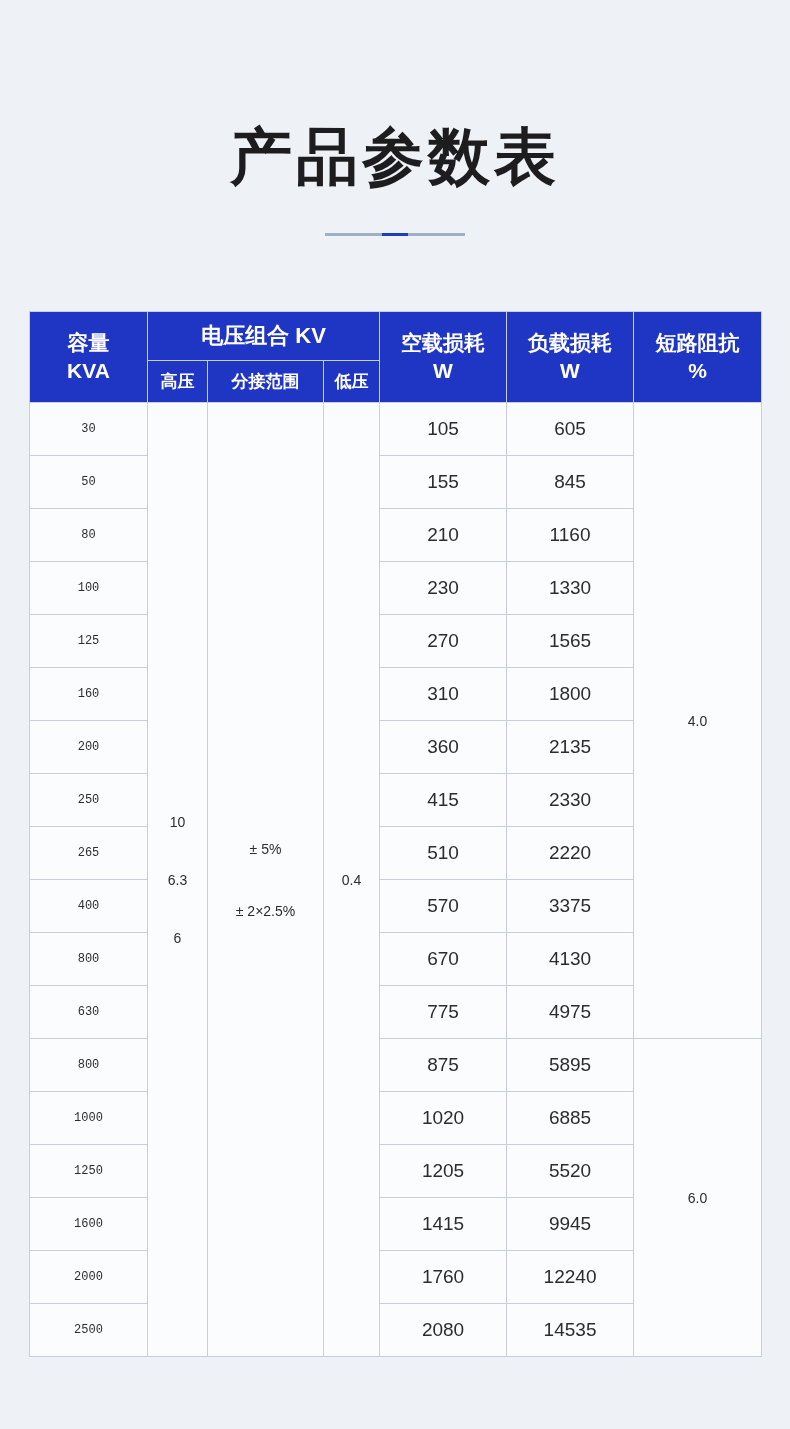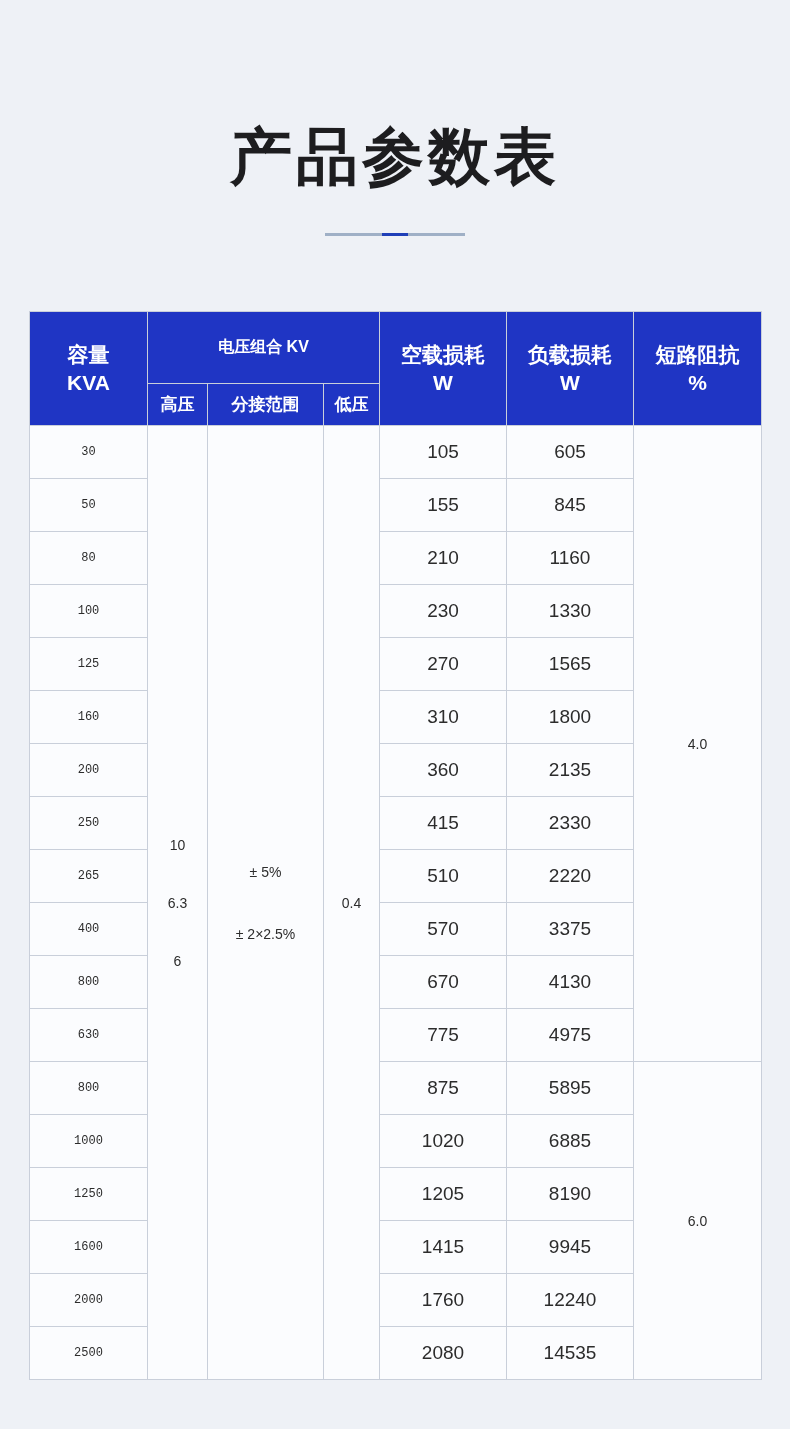--- a/index.html
+++ b/index.html
@@ -102,22 +102,22 @@
     text-align: center;
     vertical-align: middle;
   }
   thead th {
     background: #1f35c4;
     color: #ffffff;
     border-color: #1f35c4;
     font-weight: bold;
   }
   thead th.grp {
-    font-size: 16px;
-    padding: 25px 2px;
+    font-size: 22px;
+    padding: 9px 2px;
   }
   thead th.main {
     font-size: 21px;
     line-height: 28px;
     padding: 6px 2px;
   }
   thead th.sub {
     font-size: 17px;
     padding: 9px 2px;
   }
@@ -261,21 +261,21 @@
             <td class="span-cell" rowspan="6">6.0</td>
           </tr>
           <tr>
             <td class="cap">1000</td>
             <td>1020</td>
             <td>6885</td>
           </tr>
           <tr>
             <td class="cap">1250</td>
             <td>1205</td>
-            <td>8190</td>
+            <td>5520</td>
           </tr>
           <tr>
             <td class="cap">1600</td>
             <td>1415</td>
             <td>9945</td>
           </tr>
           <tr>
             <td class="cap">2000</td>
             <td>1760</td>
             <td>12240</td>

